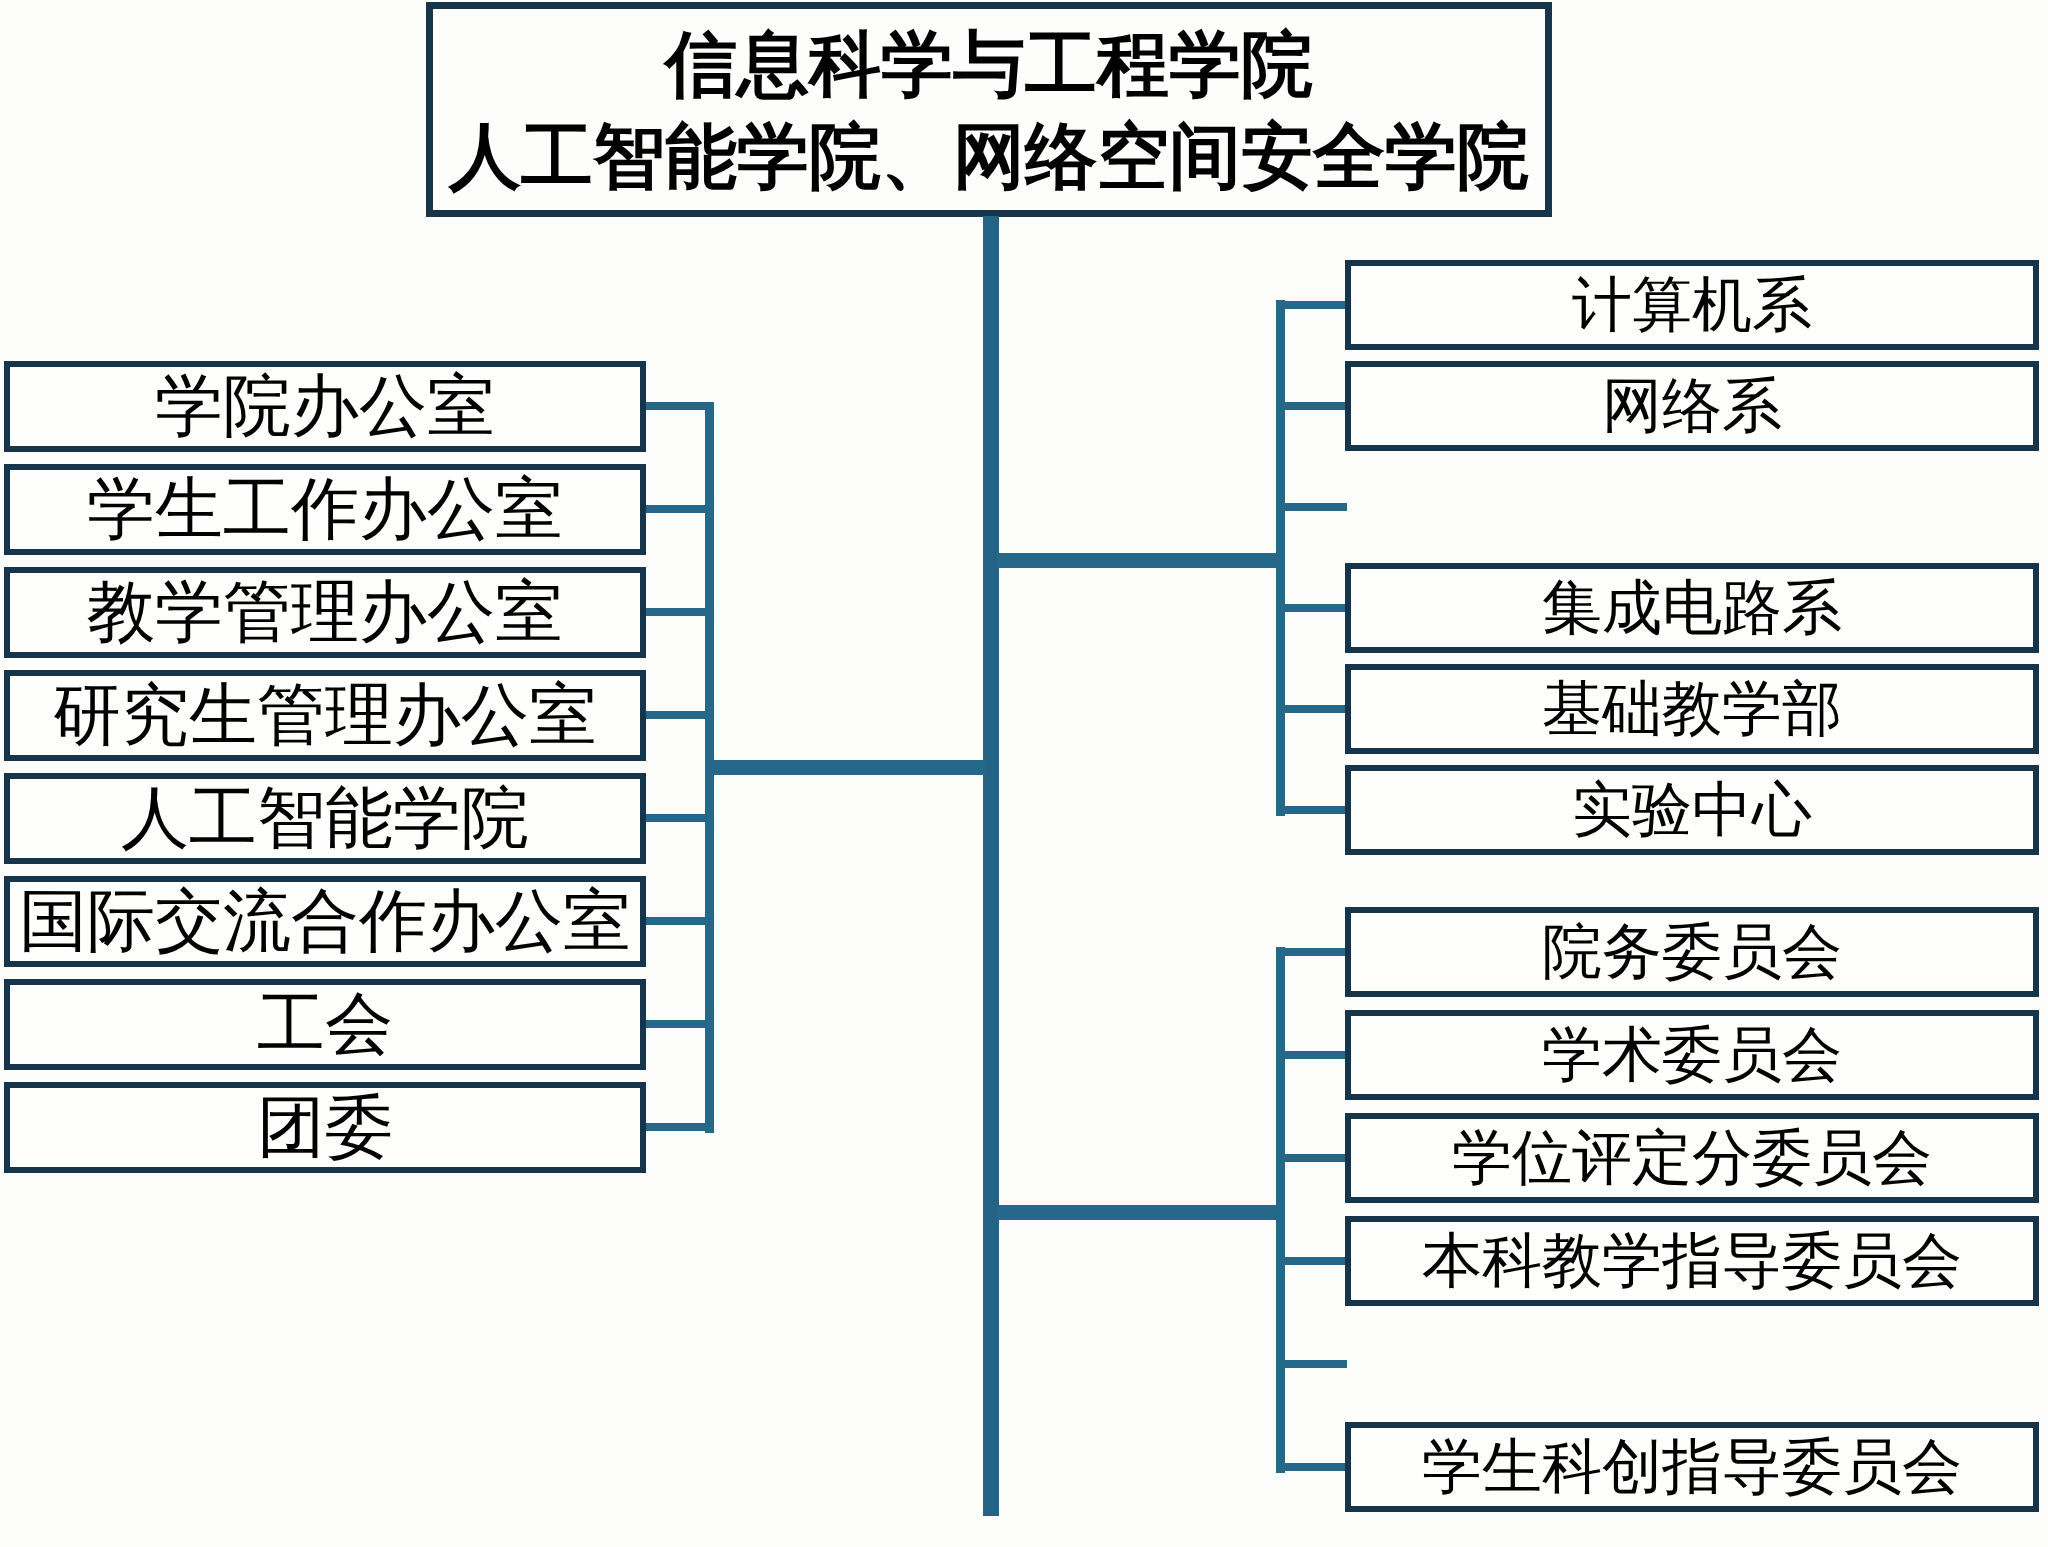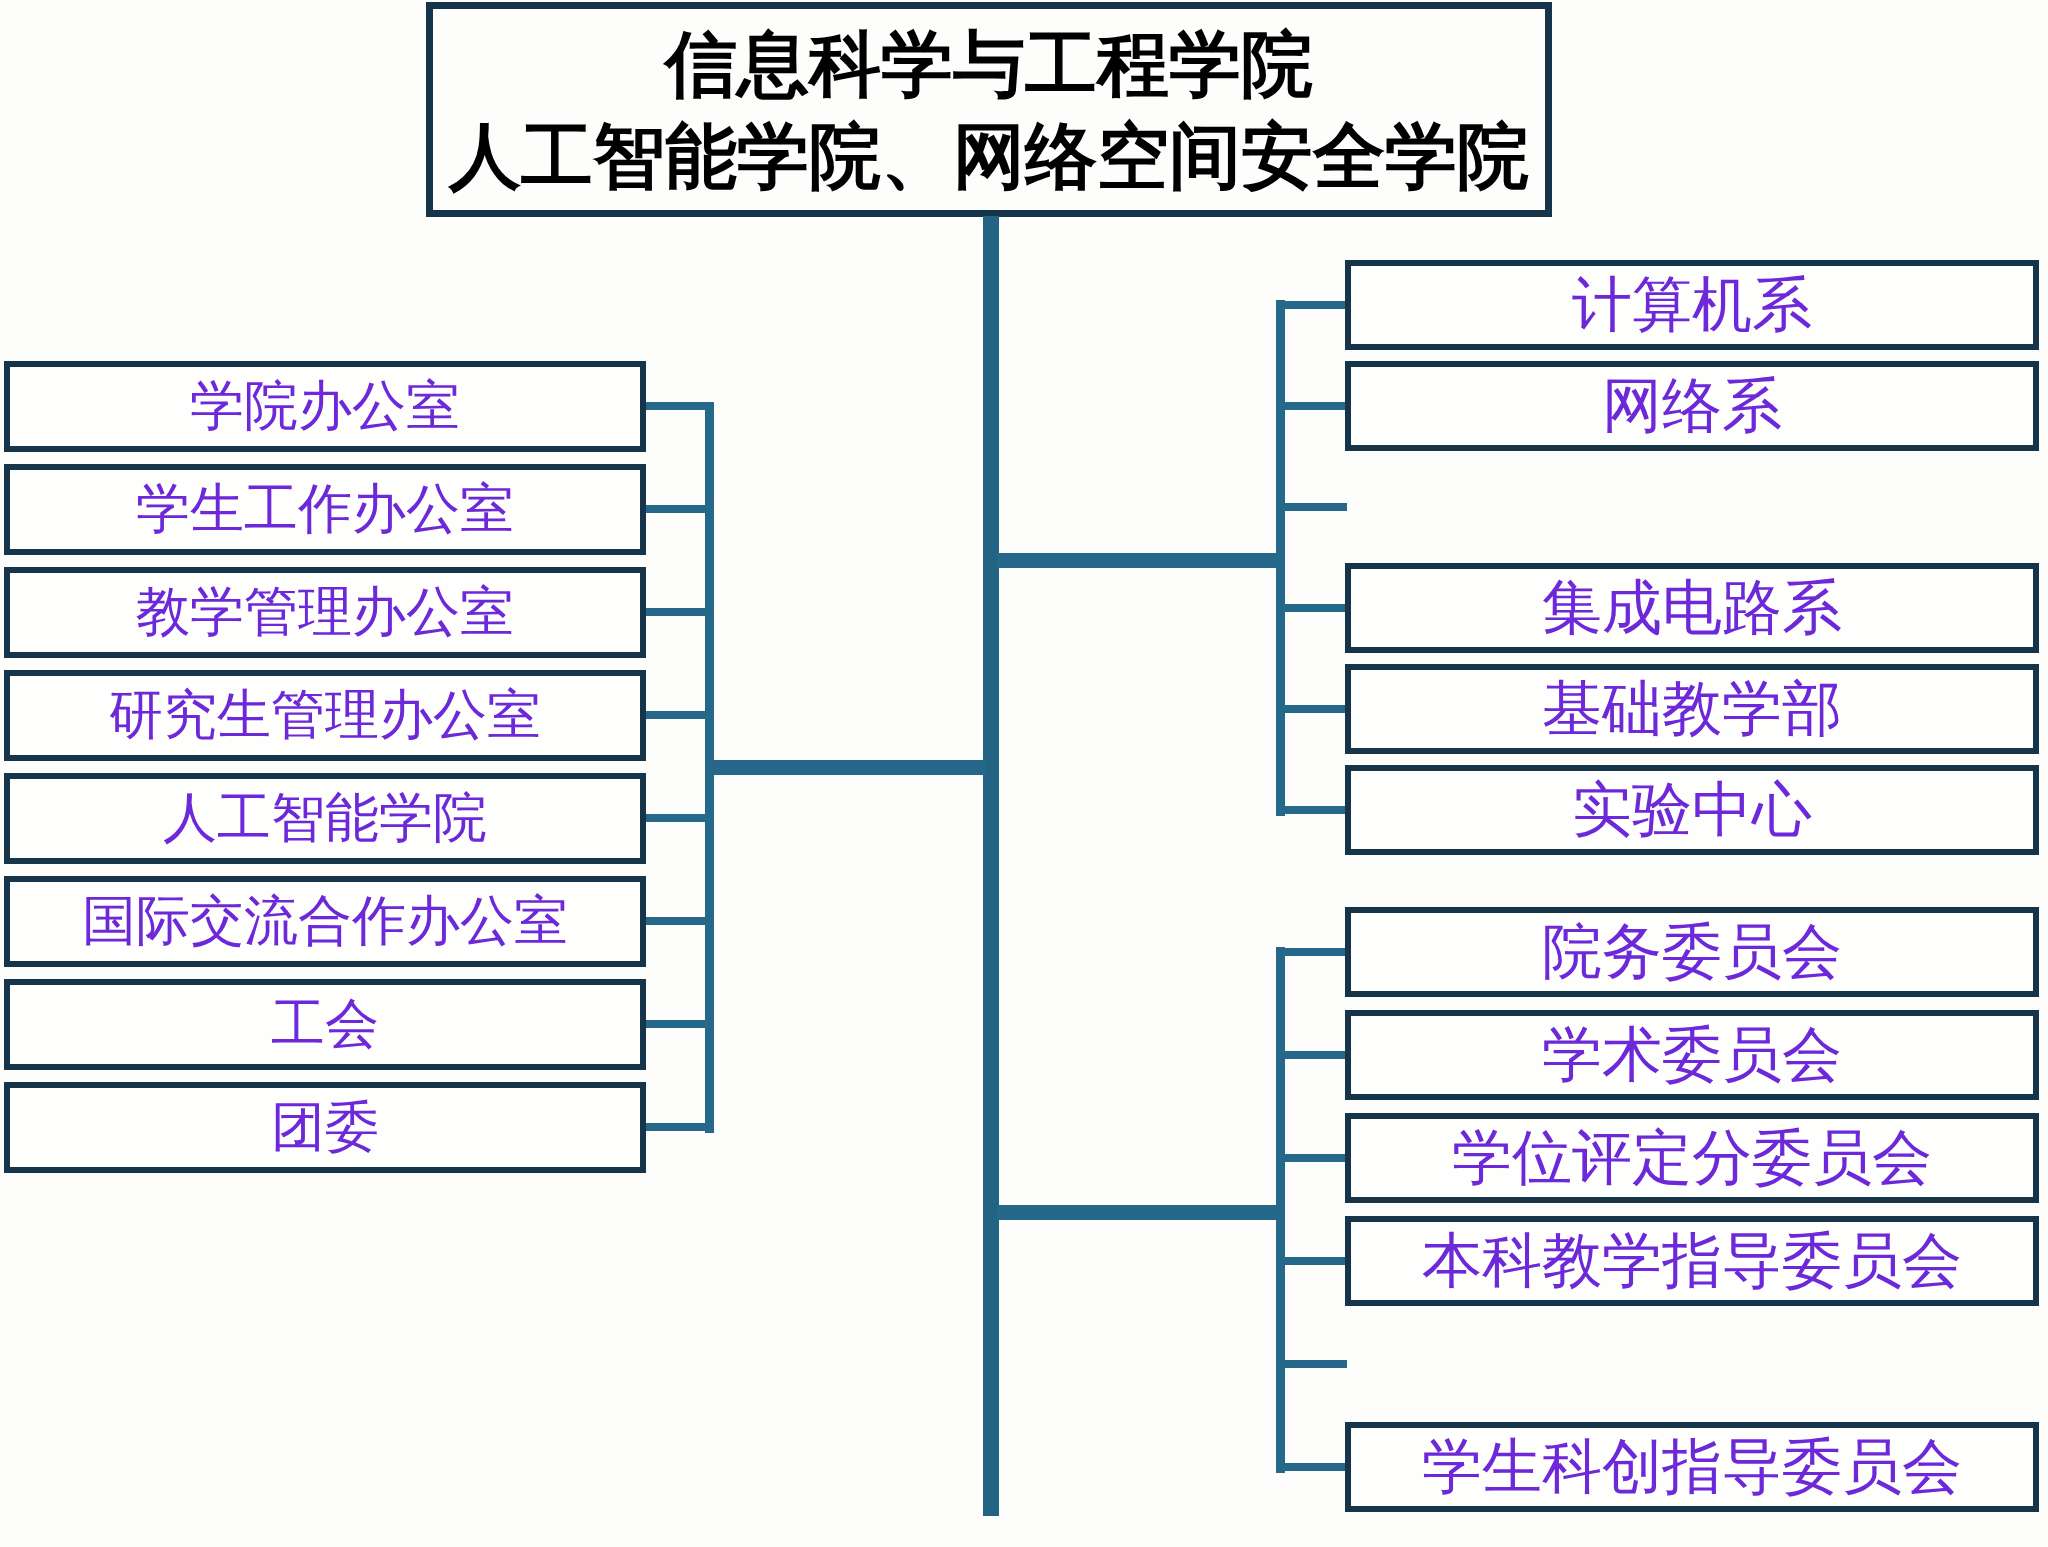--- a/index.html
+++ b/index.html
@@ -33,24 +33,24 @@
   .rail-rb{left:1276px;top:947px;height:526px;}
   .stub{height:8px;}
   .stub-l{left:645px;width:62px;}
   .stub-r{left:1283px;width:64px;}
 
   
   .node{
     position:absolute;box-sizing:border-box;
     border:6px solid #16344a;background:#fefefc;
     display:flex;align-items:center;justify-content:center;
-    color:#6d28d9;white-space:nowrap;
+    color:#000000;white-space:nowrap;
     font-family:"Liberation Serif","DejaVu Serif",serif;
   }
-  .node-l{left:4px;width:642px;height:91px;font-size:54px;}
+  .node-l{left:4px;width:642px;height:91px;font-size:68px;}
   .node-r{left:1345px;width:694px;height:90px;font-size:60px;}
 
   .node-l:nth-of-type(1){top:361px;} 
 </style>
 </head>
 <body>
 
 <div class="canvas">
 
   <div class="title-box">

